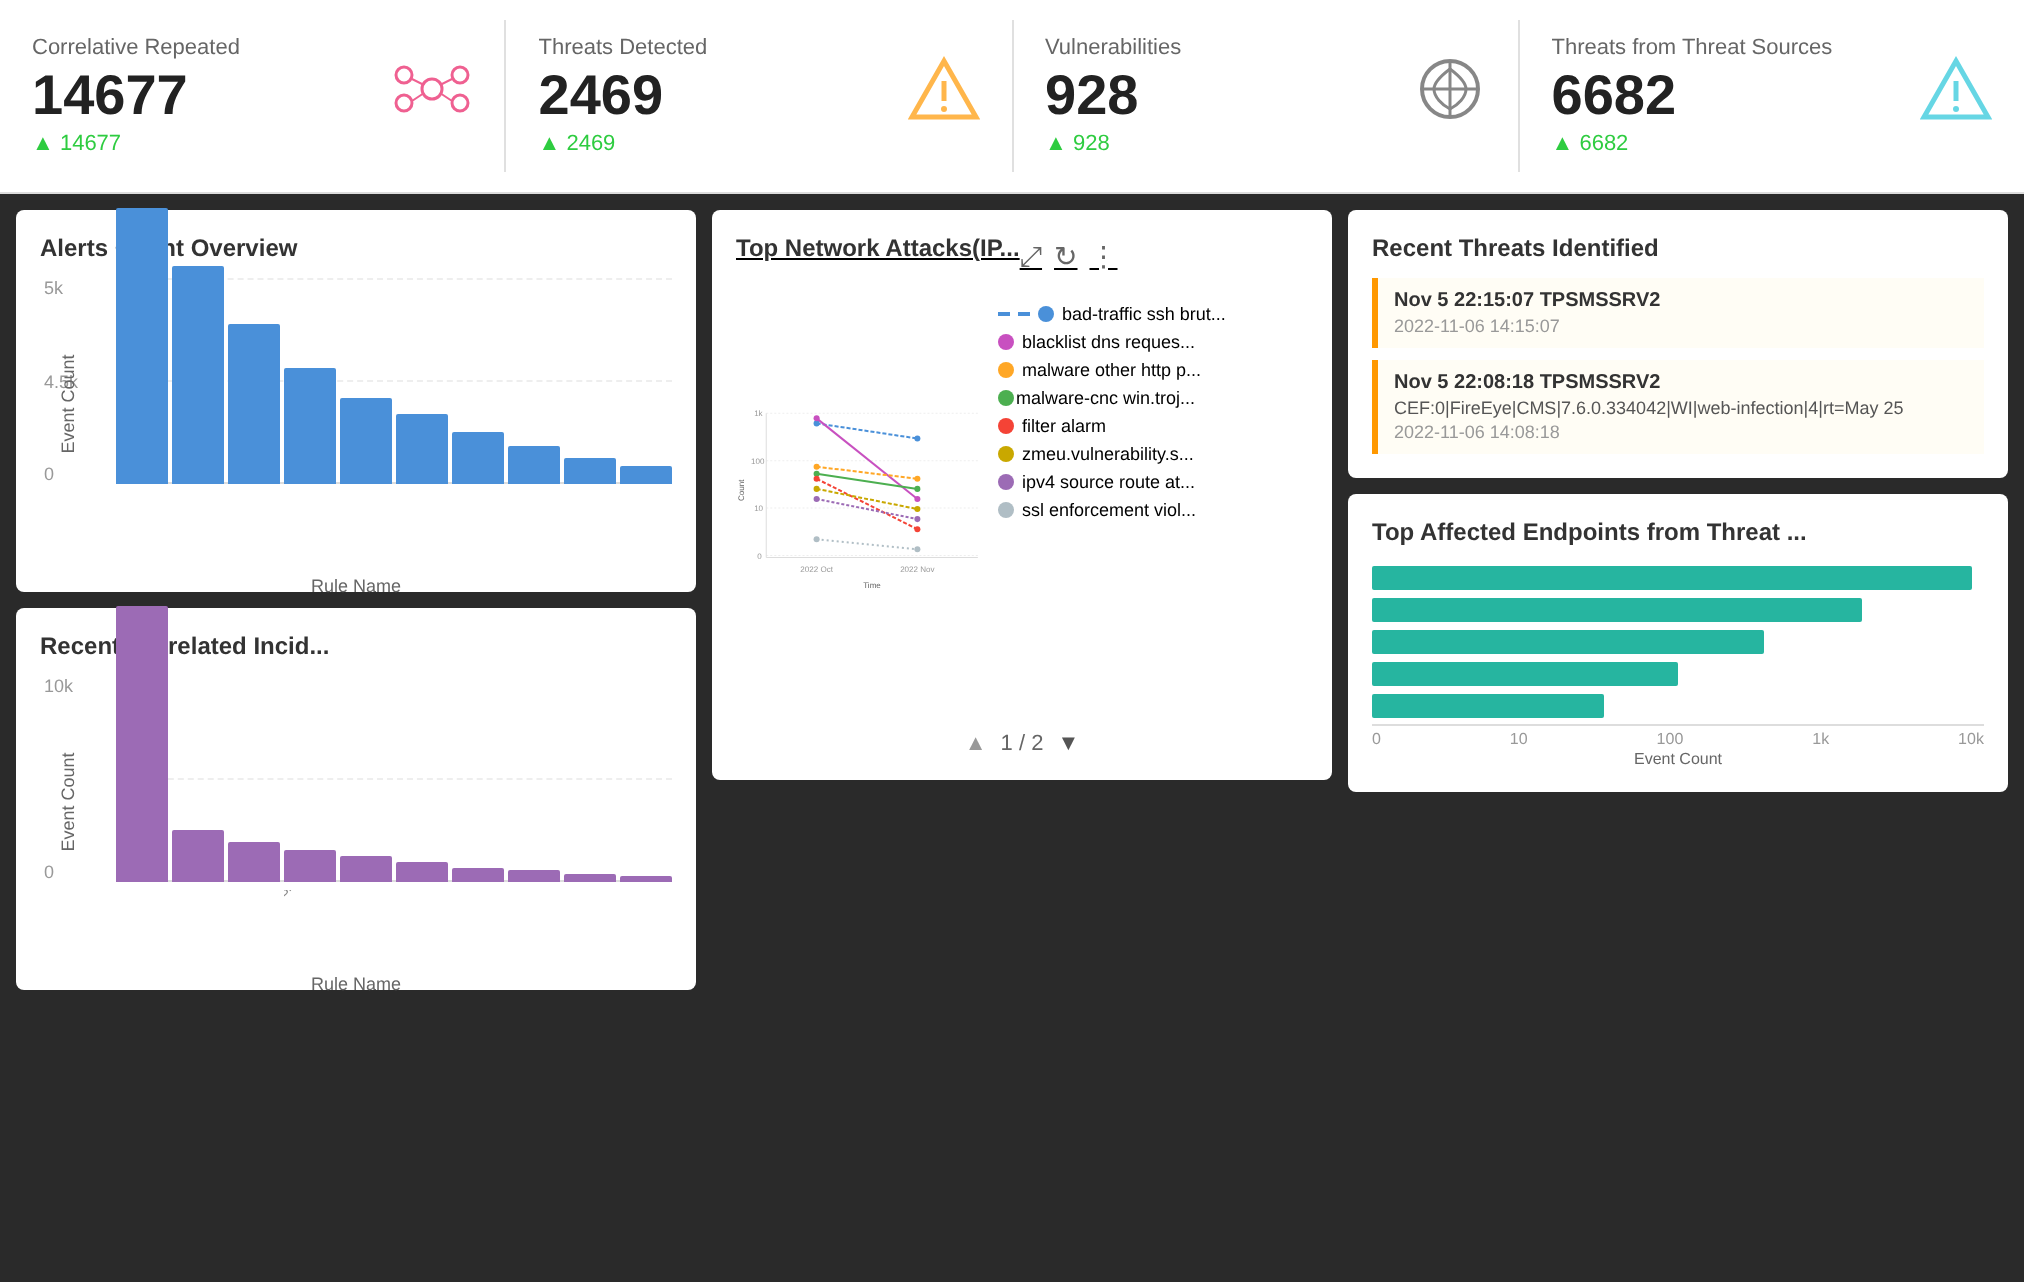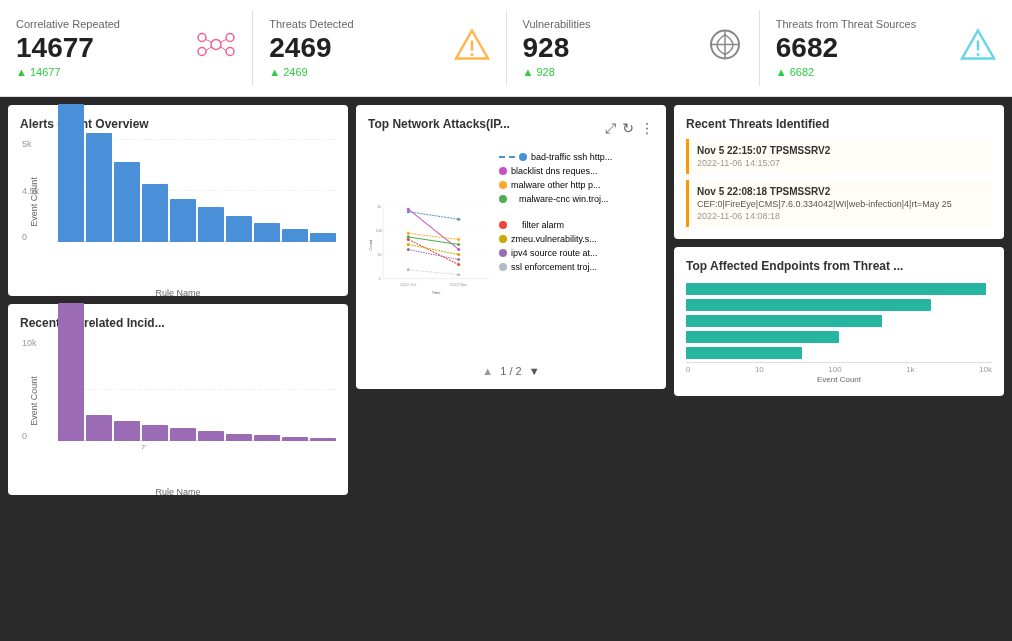--- a/index.html
+++ b/index.html
@@ -36,21 +36,21 @@
     
     .panel { background: #fff; border-radius: 4px; padding: 12px; }
     
     .left-col { display: flex; flex-direction: column; gap: 8px; width: 340px; flex-shrink: 0; }
     .right-col { width: 330px; flex-shrink: 0; display: flex; flex-direction: column; gap: 8px; }
 
     .panel-title { font-size: 12px; font-weight: bold; color: #333; margin-bottom: 8px; }
     
     
     .network-panel { background: #fff; border-radius: 4px; padding: 12px; }
-    .network-header { display: flex; justify-content: space-between; align-items: center; margin-bottom: 8px; }
+    .network-header { display: flex; align-items: center; margin-bottom: 8px; text-decoration: underline; }
     .network-header-icons { display: flex; gap: 6px; color: #666; font-size: 14px; }
     
     
     .threat-item { border-left: 3px solid #ff9800; padding: 6px 8px; margin-bottom: 6px; background: #fffdf5; }
     .threat-item:last-child { margin-bottom: 0; }
     .threat-title { font-size: 10px; font-weight: bold; color: #333; }
     .threat-detail { font-size: 9px; color: #555; margin-top: 2px; word-break: break-all; }
     .threat-date { font-size: 9px; color: #999; margin-top: 2px; }
   </style>
 </head>
@@ -347,49 +347,49 @@
             <polyline points="80,140 180,150" fill="none" stroke="#b0bec5" stroke-width="2" stroke-dasharray="2,3"></polyline>
             <circle cx="80" cy="140" r="3" fill="#b0bec5"></circle>
             <circle cx="180" cy="150" r="3" fill="#b0bec5"></circle>
           </svg>
         </div>
 
         <div style="width:155px; font-size:9px; padding-top:5px;">
           <div style="display:flex; align-items:center; gap:4px; margin-bottom:4px;">
             <div style="width:16px; height:2px; background:#4a90d9; flex-shrink:0; border-top:2px dashed #4a90d9; background:none;"></div>
             <div style="width:8px; height:8px; border-radius:50%; background:#4a90d9; flex-shrink:0;"></div>
-            <span>bad-traffic ssh http...</span>
+            <span>bad-traffic ssh brut...</span>
           </div>
           <div style="display:flex; align-items:center; gap:4px; margin-bottom:4px;">
             <div style="width:8px; height:8px; border-radius:50%; background:#c850c0; flex-shrink:0;"></div>
             <span>blacklist dns reques...</span>
           </div>
           <div style="display:flex; align-items:center; gap:4px; margin-bottom:4px;">
             <div style="width:8px; height:8px; border-radius:50%; background:#ffa726; flex-shrink:0;"></div>
             <span>malware other http p...</span>
           </div>
-          <div style="display:flex; align-items:center; gap:12px; margin-bottom:16px;">
+          <div style="display:flex; align-items:center; gap:1px; margin-bottom:4px;">
             <div style="width:8px; height:8px; border-radius:50%; background:#4caf50; flex-shrink:0;"></div>
             <span>malware-cnc win.troj...</span>
           </div>
-          <div style="display:flex; align-items:center; gap:15px; margin-bottom:4px;">
+          <div style="display:flex; align-items:center; gap:4px; margin-bottom:4px;">
             <div style="width:8px; height:8px; border-radius:50%; background:#f44336; flex-shrink:0;"></div>
             <span>filter alarm</span>
           </div>
           <div style="display:flex; align-items:center; gap:4px; margin-bottom:4px;">
             <div style="width:8px; height:8px; border-radius:50%; background:#c9a800; flex-shrink:0;"></div>
             <span>zmeu.vulnerability.s...</span>
           </div>
           <div style="display:flex; align-items:center; gap:4px; margin-bottom:4px;">
             <div style="width:8px; height:8px; border-radius:50%; background:#9c6bb5; flex-shrink:0;"></div>
             <span>ipv4 source route at...</span>
           </div>
           <div style="display:flex; align-items:center; gap:4px; margin-bottom:4px;">
             <div style="width:8px; height:8px; border-radius:50%; background:#b0bec5; flex-shrink:0;"></div>
-            <span>ssl enforcement troj...</span>
+            <span>ssl enforcement viol...</span>
           </div>
         </div>
       </div>
       <div style="text-align:center; font-size:11px; color:#666; margin-top:4px;">
         <span style="cursor:pointer; color:#999;">▲</span>
         <span style="margin: 0 4px;">1 / 2</span>
         <span style="cursor:pointer; color:#555;">▼</span>
       </div>
     </div>
 

